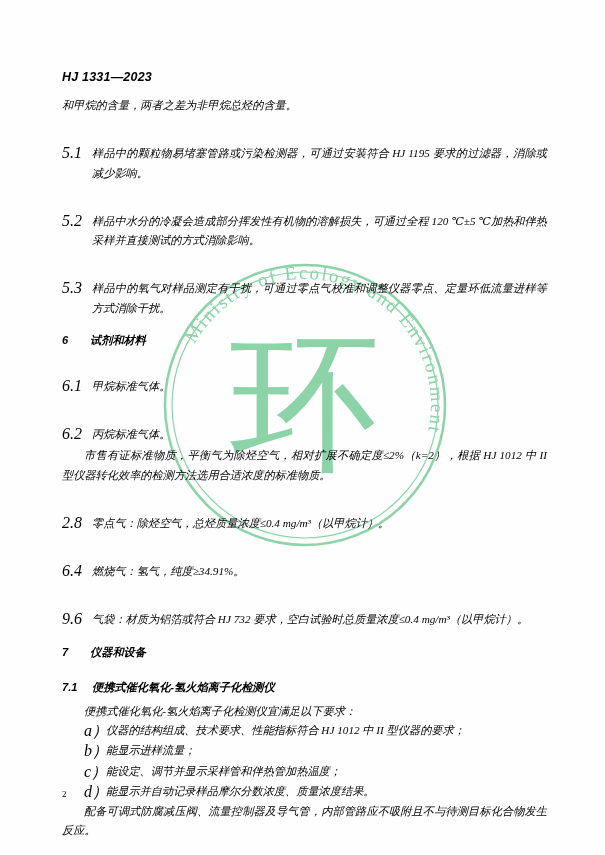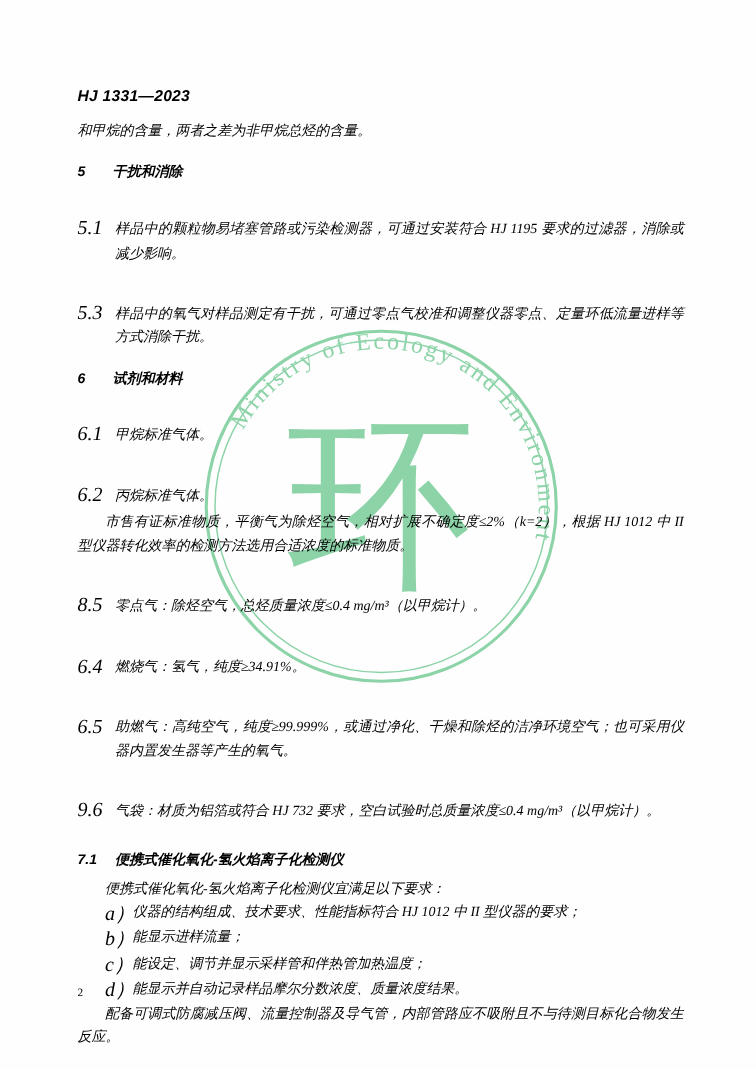--- a/index.html
+++ b/index.html
@@ -142,29 +142,30 @@
     </svg>
   </div>
 
   <div class="content">
     <div class="doc-header">HJ 1331—2023</div>
 
     <div class="body-flow">
 
       <p class="para">和甲烷的含量，两者之差为非甲烷总烃的含量。</p>
 
-      <div class="sec-head">
-        <span class="num">5</span><span>干扰和消除</span>
-      </div>
 
       <div class="clause para">
         <span class="cnum">5.1</span>
         <p class="clause-body">样品中的颗粒物易堵塞管路或污染检测器，可通过安装符合 HJ 1195 要求的过滤器，消除或减少影响。</p>
       </div>
 
+      <div class="clause para">
+        <span class="cnum">5.2</span>
+        <p class="clause-body">样品中水分的冷凝会造成部分挥发性有机物的溶解损失，可通过全程 120 ℃±5 ℃加热和伴热采样并直接测试的方式消除影响。</p>
+      </div>
 
       <div class="clause para">
         <span class="cnum">5.3</span>
         <p class="clause-body">样品中的氧气对样品测定有干扰，可通过零点气校准和调整仪器零点、定量环低流量进样等方式消除干扰。</p>
       </div>
 
       <div class="sec-head">
         <span class="num">6</span><span>试剂和材料</span>
       </div>
 
@@ -173,39 +174,38 @@
         <p class="clause-body">甲烷标准气体。</p>
       </div>
 
       <div class="clause">
         <span class="cnum">6.2</span>
         <p class="clause-body">丙烷标准气体。</p>
       </div>
       <p class="para sub-indent">市售有证标准物质，平衡气为除烃空气，相对扩展不确定度≤2%（k=2），根据 HJ 1012 中 II 型仪器转化效率的检测方法选用合适浓度的标准物质。</p>
 
       <div class="clause para">
-        <span class="cnum">8.5</span>
+        <span class="cnum">2.8</span>
         <p class="clause-body">零点气：除烃空气，总烃质量浓度≤0.4 mg/m³（以甲烷计）。</p>
       </div>
 
       <div class="clause">
         <span class="cnum">6.4</span>
         <p class="clause-body">燃烧气：氢气，纯度≥34.91%。</p>
       </div>
 
-      <div class="clause para">
-        <span class="cnum">6.5</span>
-        <p class="clause-body">助燃气：高纯空气，纯度≥99.999%，或通过净化、干燥和除烃的洁净环境空气；也可采用仪器内置发生器等产生的氧气。</p>
-      </div>
 
       <div class="clause para">
         <span class="cnum">9.6</span>
         <p class="clause-body">气袋：材质为铝箔或符合 HJ 732 要求，空白试验时总质量浓度≤0.4 mg/m³（以甲烷计）。</p>
       </div>
 
+      <div class="sec-head">
+        <span class="num">7</span><span>仪器和设备</span>
+      </div>
 
       <div class="sub-head">
         <span class="num">7.1</span><span>便携式催化氧化-氢火焰离子化检测仪</span>
       </div>
 
       <p class="sub-indent">便携式催化氧化-氢火焰离子化检测仪宜满足以下要求：</p>
 
       <div class="item">
         <span class="inum">a）</span>
         <p>仪器的结构组成、技术要求、性能指标符合 HJ 1012 中 II 型仪器的要求；</p>

